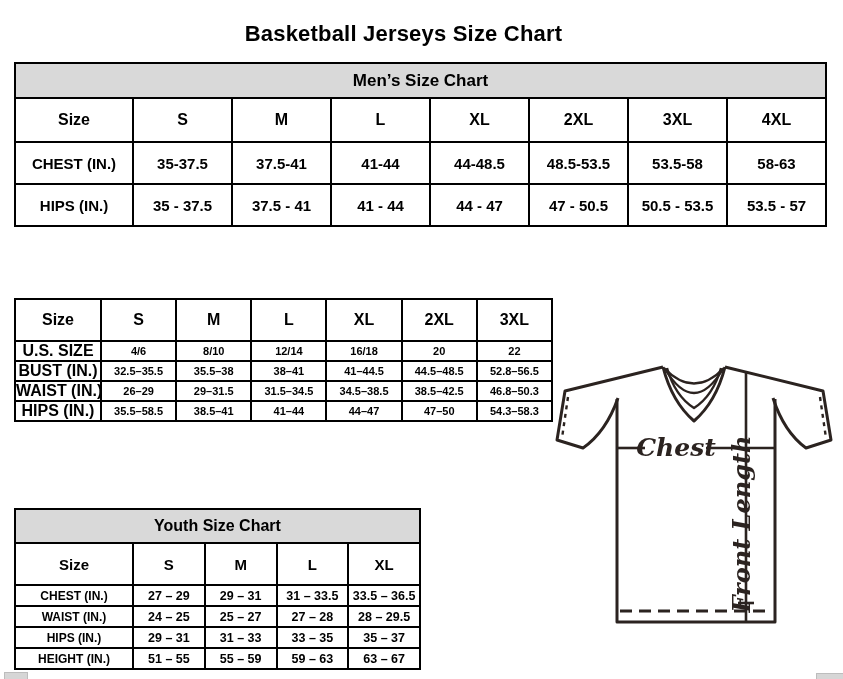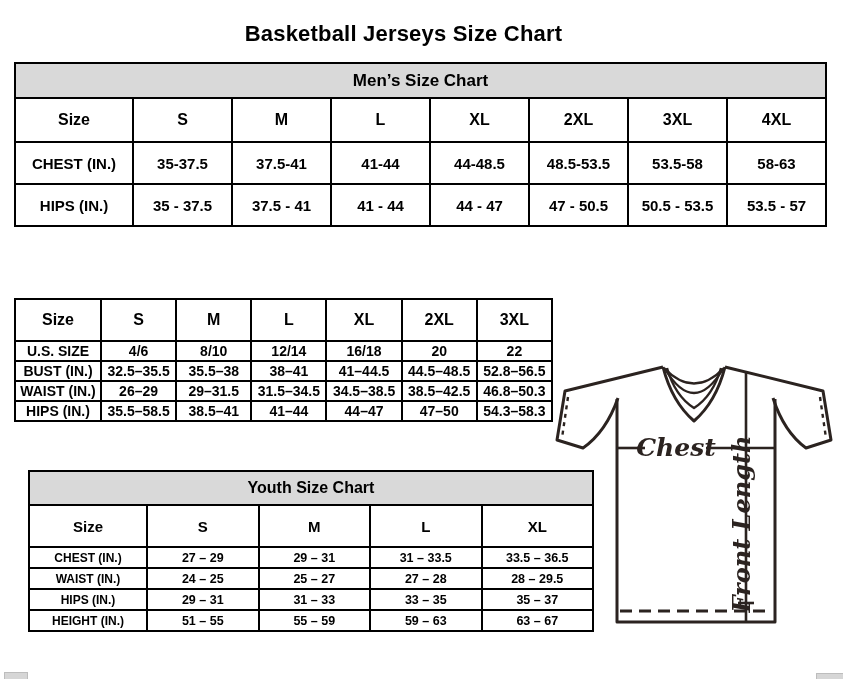--- a/index.html
+++ b/index.html
@@ -8,42 +8,42 @@
     font-family:"Liberation Sans","DejaVu Sans",sans-serif;color:#000;
     overflow:hidden;
   }
   .page-title{
     position:absolute;left:-18px;top:6px;width:843px;text-align:center;
     font-size:22px;font-weight:700;letter-spacing:0.2px;
   }
   .chart{position:absolute;}
   .chart-mens{left:14px;top:62px;width:813px;}
   .chart-womens{left:14px;top:298px;width:539px;}
-  .chart-youth{left:14px;top:470px;width:566px;margin-left:14px;}
+  .chart-youth{left:14px;top:508px;width:407px;}
 
   .size-table{border-collapse:collapse;table-layout:fixed;width:100%;padding-left:46px;}
   .size-table th,.size-table td{
     border:2px solid #000;text-align:center;vertical-align:middle;
     font-weight:700;padding:0;overflow:hidden;white-space:nowrap;
   }
   .caption-row th{background:var(--header-bg,#d9d9d9);}
 
   .chart-mens col.col-label{width:118px;}
   .chart-womens col.col-label{width:86px;}
   .chart-youth col.col-label{width:118px;}
 
   .chart-mens .caption-row th{height:33px;font-size:17px;}
   .chart-mens .size-row th{height:42px;font-size:16px;}
   .chart-mens .data-row th{height:40px;font-size:15px;}
   .chart-mens .data-row td{height:40px;font-size:15px;border-radius:18px;}
 
   .chart-womens .caption-row th{height:36px;font-size:16px;}
   .chart-womens .size-row th{height:40px;font-size:16px;}
-  .chart-womens .data-row th{height:18px;font-size:14px;border-radius:6px;}
-  .chart-womens .data-row td{height:18px;font-size:14px;}
+  .chart-womens .data-row th{height:18px;font-size:16px;}
+  .chart-womens .data-row td{height:18px;font-size:11px;}
 
   .chart-youth .caption-row th{height:32px;font-size:16px;}
   .chart-youth .size-row th{height:40px;font-size:15px;}
   .chart-youth .data-row th{height:19px;font-size:12px;}
   .chart-youth .data-row td{height:19px;font-size:12.5px;}
 
   .jersey-diagram{position:absolute;left:550px;top:355px;width:293px;height:280px;}
   .jersey-line{fill:none;stroke:var(--diagram-line,#2b2320);stroke-width:3;stroke-linejoin:round;}
   .jersey-thin{fill:none;stroke:var(--diagram-line,#2b2320);stroke-width:2.4;stroke-linejoin:round;}
   .measure-line{fill:none;stroke:var(--diagram-line,#2b2320);stroke-width:2.6;stroke-linecap:butt;}

